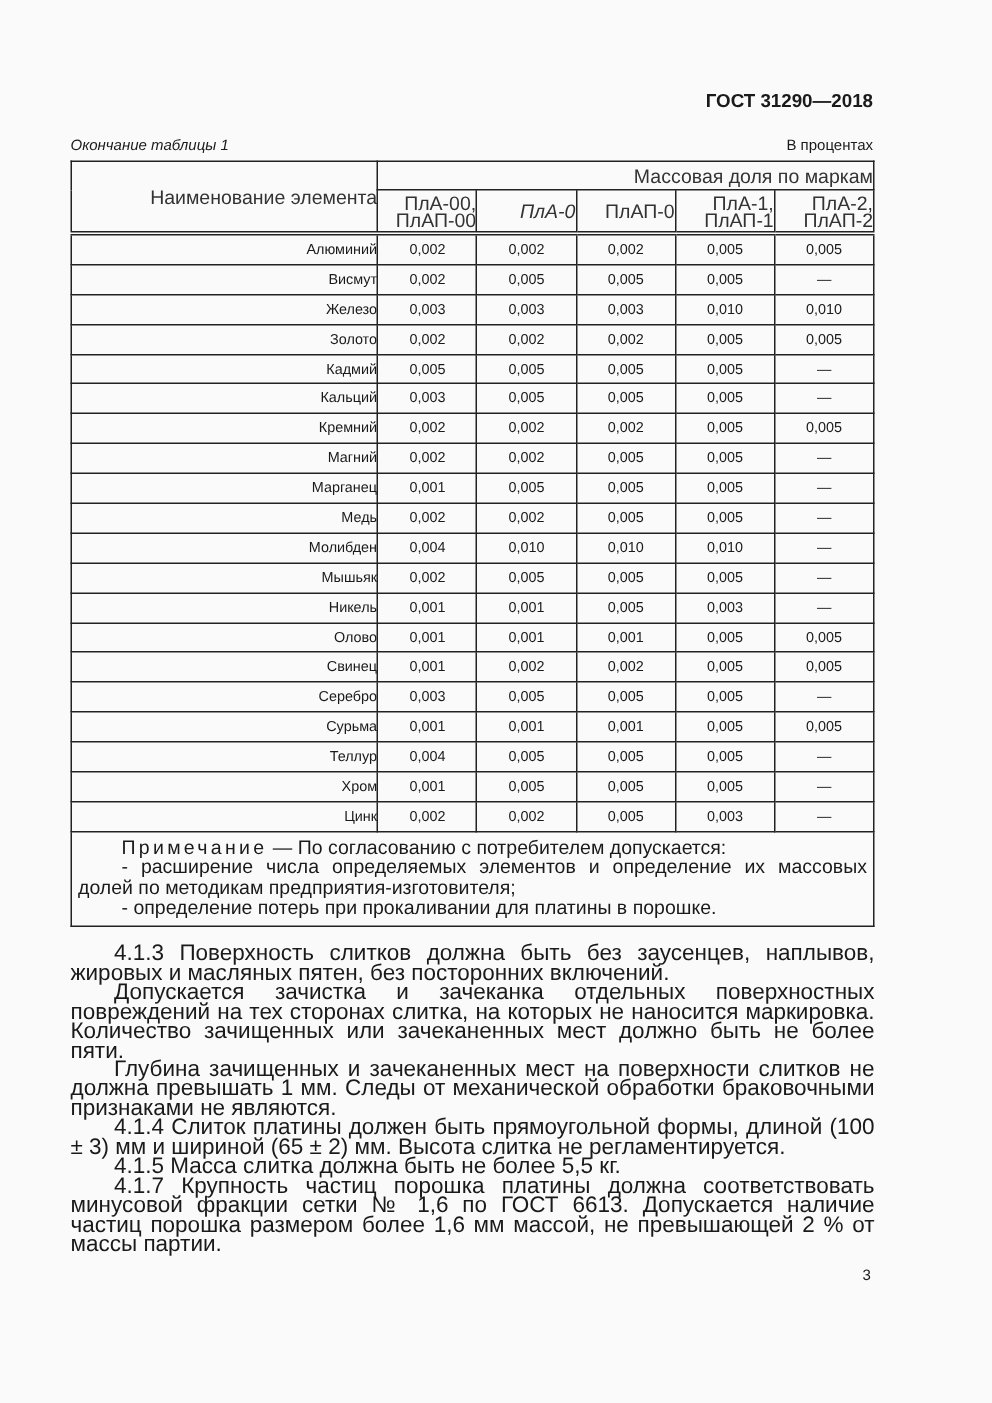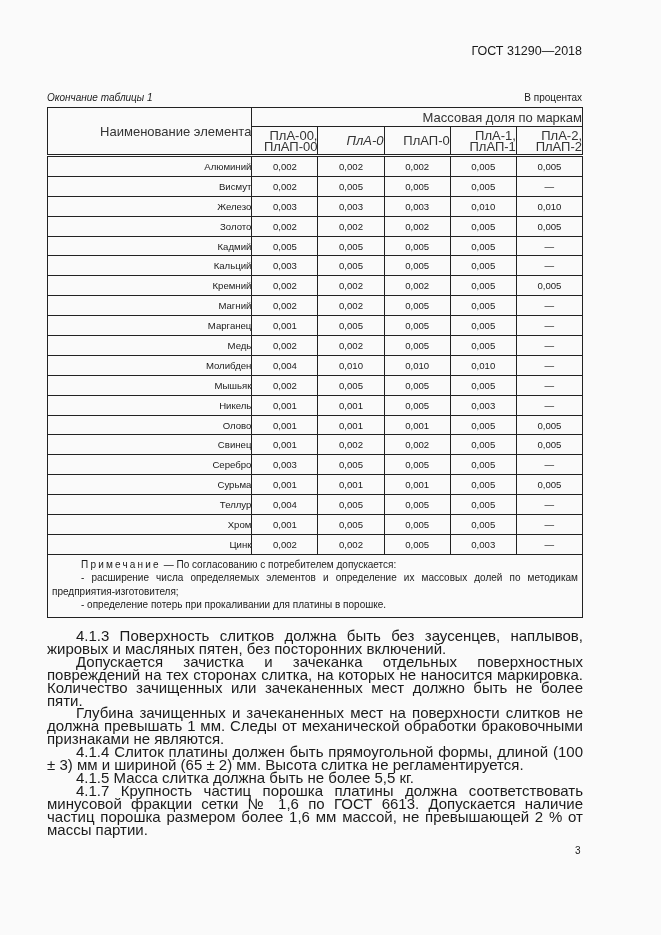--- a/index.html
+++ b/index.html
@@ -5,22 +5,22 @@
   html, body { margin: 0; padding: 0; }
   body {
     width: 661px; height: 935px;
     background: #fafafa;
     font-family: "Liberation Sans", sans-serif;
     color: #1a1a1a;
     position: relative;
     overflow: hidden;
   }
   .page-header {
-    position: absolute; left: 0; top: 44px; width: 582px;
-    text-align: right; font-weight: normal; font-size: 12.5px;
+    position: absolute; left: 0; top: 60px; width: 582px;
+    text-align: right; font-weight: bold; font-size: 12.5px;
   }
   .table-caption {
     position: absolute; left: 47px; top: 92px; width: 535px;
     font-size: 10px; display: flex; justify-content: space-between;
   }
   .table-caption .left { font-style: italic; }
   table.data {
     position: absolute; left: 47px; top: 107px;
     width: 536px;
     border-collapse: collapse;
@@ -36,21 +36,21 @@
   }
   .h-top { height: 19px; }
   .h-sub { height: 29px; }
   table.data thead tr:last-child th { border-bottom: 3px double #222; }
   table.data thead th.name-col { border-bottom: 3px double #222; }
   table.data tbody td { height: 18.9px; text-align: center; }
   table.data tbody td.el { text-align: right; padding-left: 7px; }
   .col-name { width: 204px; }
   .col-v { width: 66px; }
   .note-cell {
-    text-align: left !important; font-size: 10px; line-height: 13.5px;
+    text-align: left !important; font-size: 13px; line-height: 13.5px;
     padding: 3px 4px 5px 4px !important; height: auto !important;
   }
   .note-cell p { margin: 0; text-align: justify; }
   .note-cell .ind { text-indent: 29px; }
   .spaced { letter-spacing: 2.2px; }
   .body-text {
     position: absolute; left: 47px; top: 630px; width: 536px;
     font-size: 15px; line-height: 12.9px;
   }
   .body-text p { margin: 0; text-indent: 29px; text-align: justify; }

